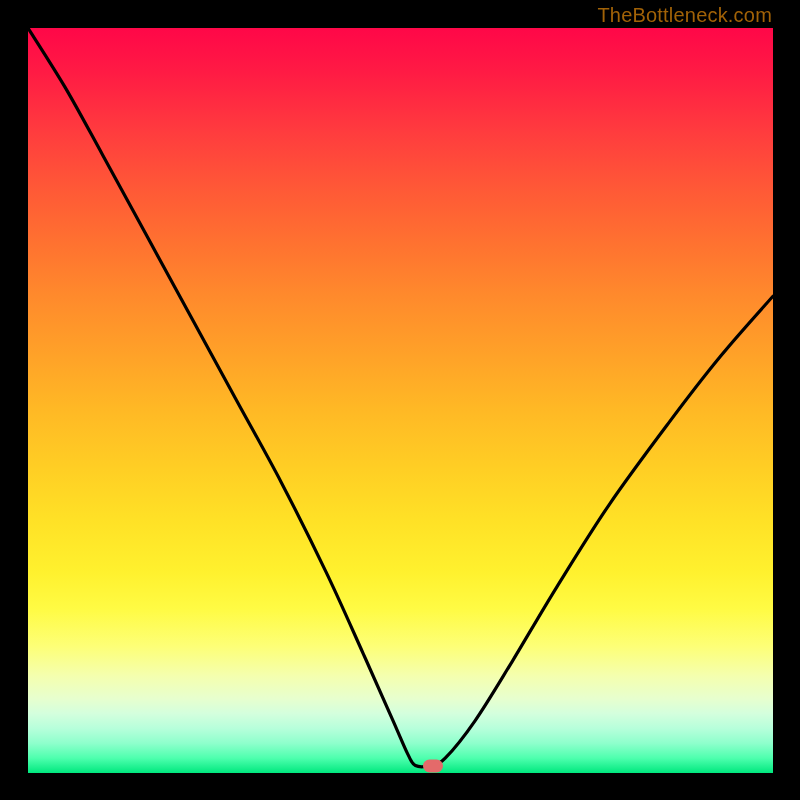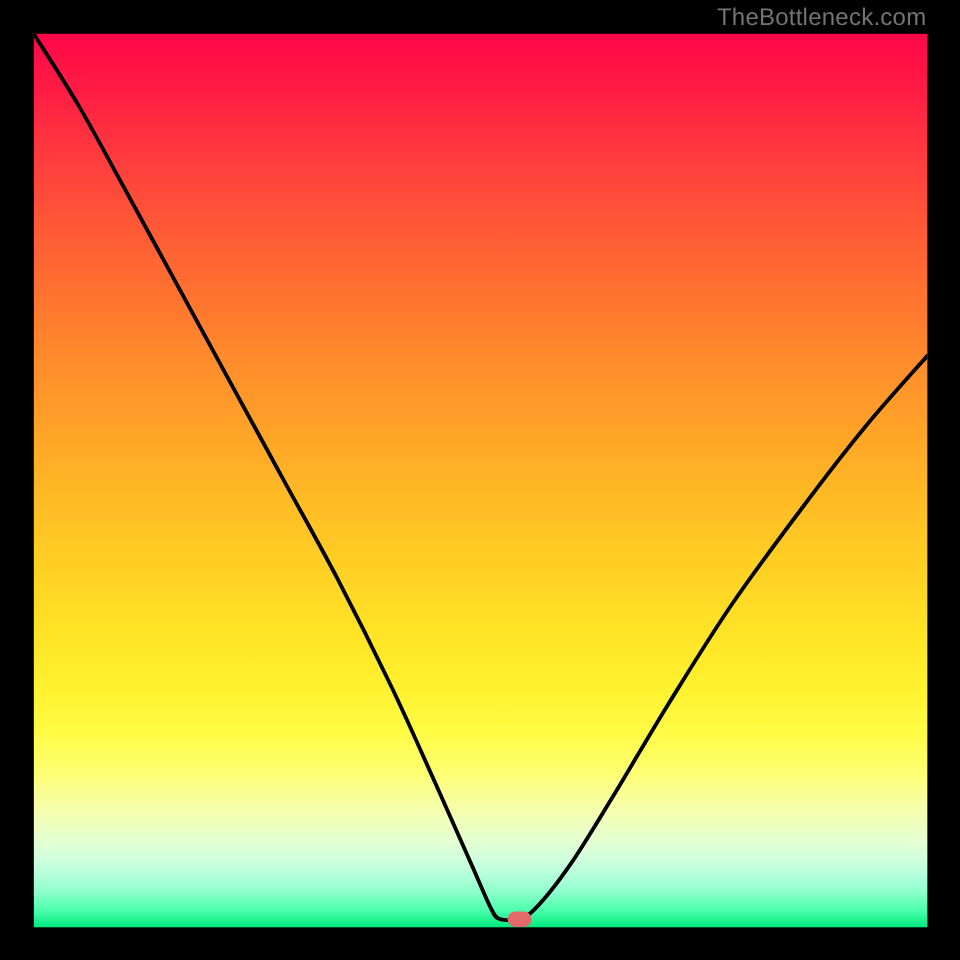--- a/index.html
+++ b/index.html
@@ -60,21 +60,21 @@
     position: absolute;
     width: 20px;
     height: 13px;
     border-radius: 7px;
     transform: translate(-50%, -50%);
   }
   .watermark {
     position: absolute;
     top: 4px;
     right: 28px;
-    color: #737373;
+    color: #a16207;
     font-size: 20px;
     letter-spacing: 0.2px;
     user-select: none;
   }
 </style>
 </head>
 <body>
 
 <div class="stage">
 

